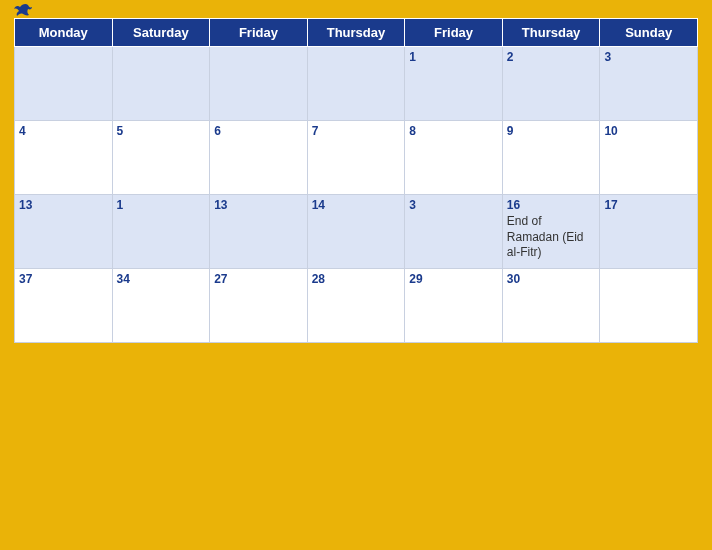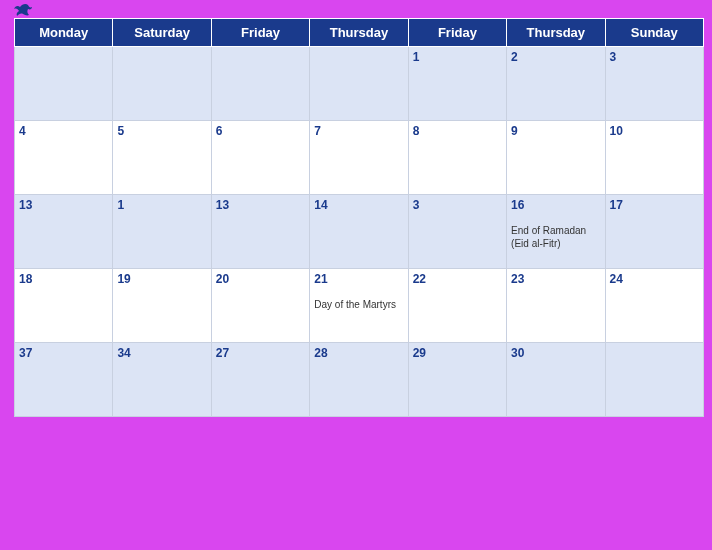--- a/index.html
+++ b/index.html
@@ -6,22 +6,22 @@
     body {
       font-family: Arial, sans-serif;
       background: #fff;
       width: 712px;
       height: 550px;
       overflow: hidden;
     }
     .calendar-container {
       width: 712px;
       height: 550px;
-      background: #d946ef;
-      padding: 10px 8px 14px 14px;
+      background: #eab308;
+      padding: 10px 14px 14px 14px;
     }
     .header {
       display: flex;
       align-items: center;
       justify-content: center;
       position: relative;
       margin-bottom: 8px;
     }
     .logo {
       position: absolute;
@@ -88,23 +88,23 @@
     .calendar-table tbody tr:nth-child(even) td {
       background-color: #fff;
     }
     .day-number {
       font-size: 12px;
       color: #1a3a8c;
       font-weight: bold;
       display: block;
     }
     .holiday-text {
-      font-size: 10px;
+      font-size: 12px;
       color: #333;
-      margin-top: 12px;
+      margin-top: 2px;
       display: block;
       line-height: 1.3;
     }
     .empty-cell {
       background-color: inherit;
     }
   </style>
 </head>
 <body>
 
@@ -193,44 +193,20 @@
           <td>
             <span class="day-number">16</span>
             <span class="holiday-text">End of Ramadan (Eid al-Fitr)</span>
           </td>
           <td>
             <span class="day-number">17</span>
           </td>
         </tr>
         <tr>
           <td>
-            <span class="day-number">18</span>
-          </td>
-          <td>
-            <span class="day-number">19</span>
-          </td>
-          <td>
-            <span class="day-number">20</span>
-          </td>
-          <td>
-            <span class="day-number">21</span>
-            <span class="holiday-text">Day of the Martyrs</span>
-          </td>
-          <td>
-            <span class="day-number">22</span>
-          </td>
-          <td>
-            <span class="day-number">23</span>
-          </td>
-          <td>
-            <span class="day-number">24</span>
-          </td>
-        </tr>
-        <tr>
-          <td>
             <span class="day-number">37</span>
           </td>
           <td>
             <span class="day-number">34</span>
           </td>
           <td>
             <span class="day-number">27</span>
           </td>
           <td>
             <span class="day-number">28</span>

